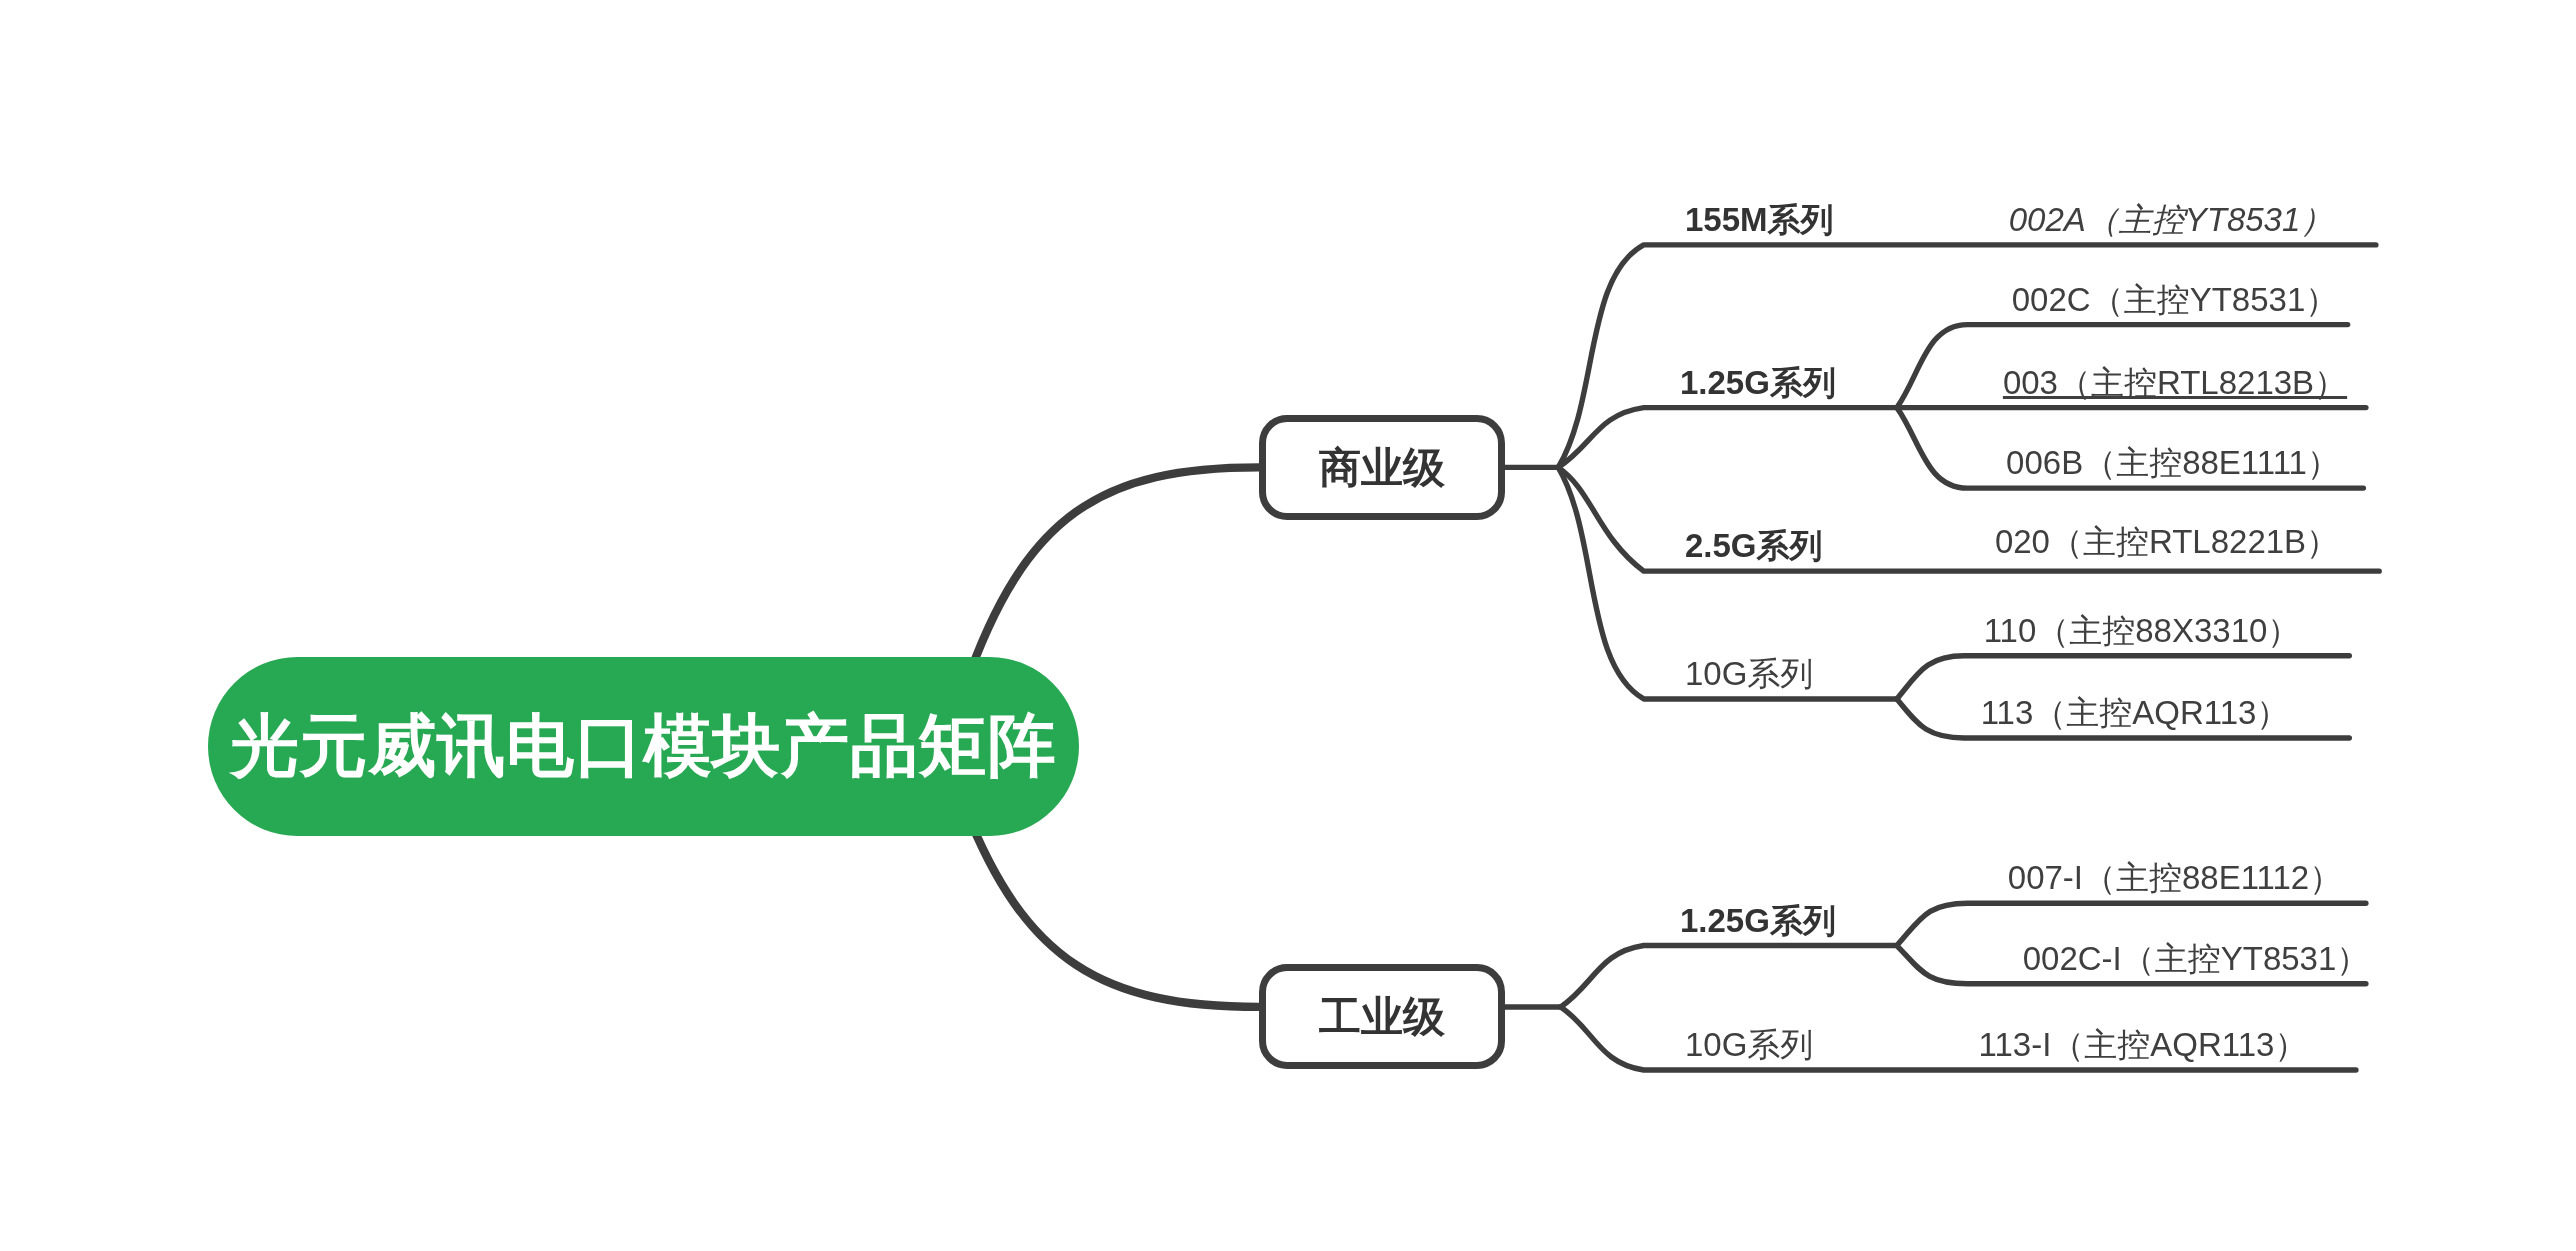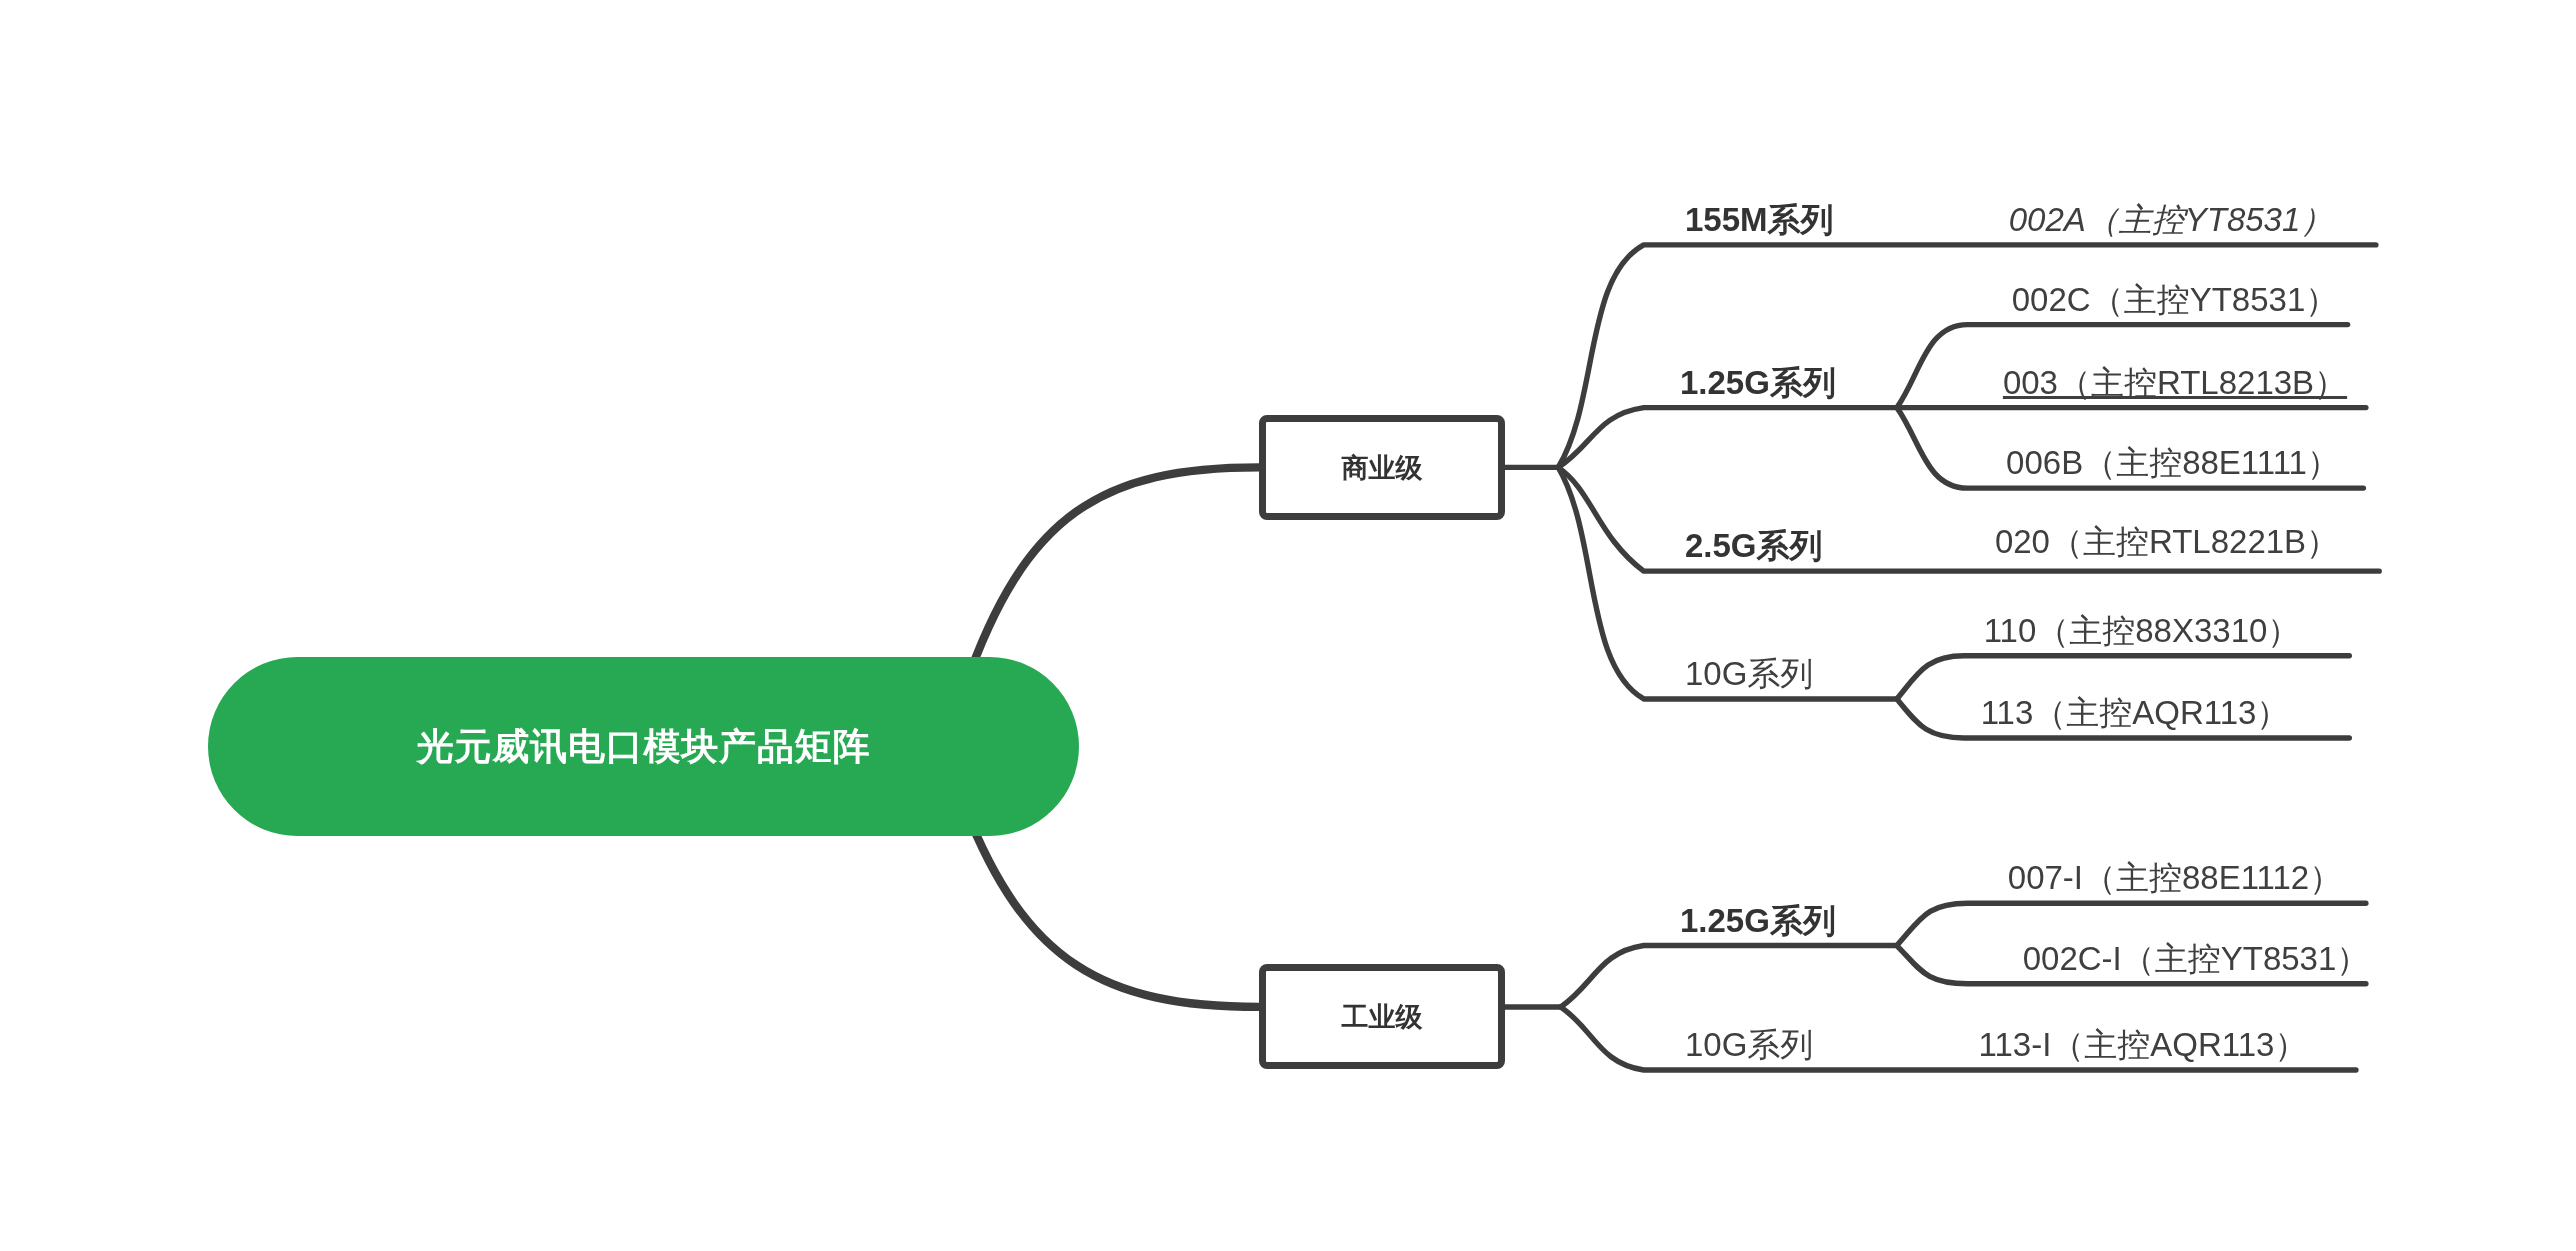--- a/index.html
+++ b/index.html
@@ -28,31 +28,31 @@
   }
   .wire-thick { stroke-width: 10; }
   .root-node {
     position: absolute; z-index: 2;
     left: 208px; top: 657px; width: 871px; height: 179px;
     background: var(--accent);
     border-radius: 91px;
     display: flex; align-items: center; justify-content: center;
   }
   .root-node .root-label {
-    color: #ffffff; font-size: 37px; font-weight: 700;
+    color: #ffffff; font-size: 68px; font-weight: 700;
     letter-spacing: 0.8px; white-space: nowrap;
   }
   .level1-box {
     position: absolute; z-index: 2;
     width: 246px; height: 105px; box-sizing: border-box;
     background: var(--node-bg);
     border: 7.5px solid var(--line);
-    border-radius: 8px;
+    border-radius: 28px;
     display: flex; align-items: center; justify-content: center;
-    font-size: 27px; font-weight: 700; color: var(--ink);
+    font-size: 42px; font-weight: 700; color: var(--ink);
     white-space: nowrap;
   }
   .box-commercial { left: 1259px; top: 415px; }
   .box-industrial { left: 1259px; top: 955px; margin-top: 9px; }
   .lbl {
     position: absolute; z-index: 2;
     white-space: nowrap;
     font-size: 33px; line-height: 40px;
     color: var(--ink-leaf);
     text-align: center;

